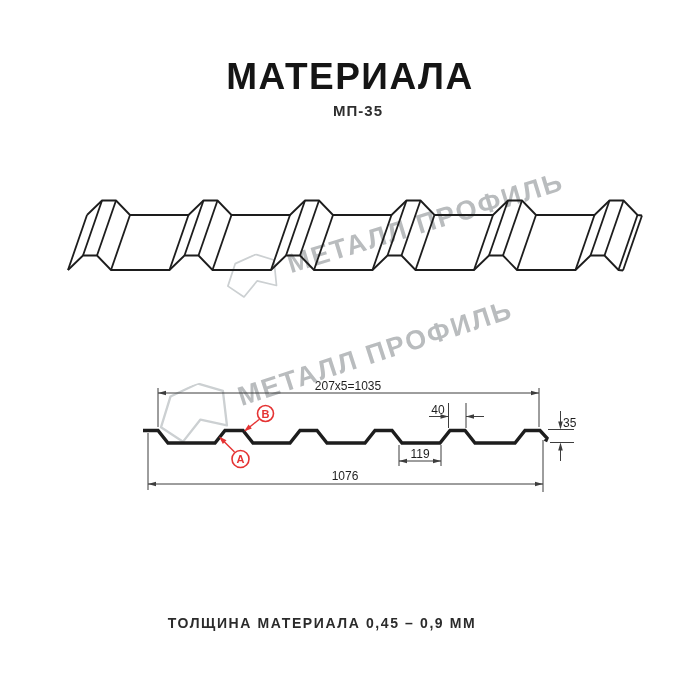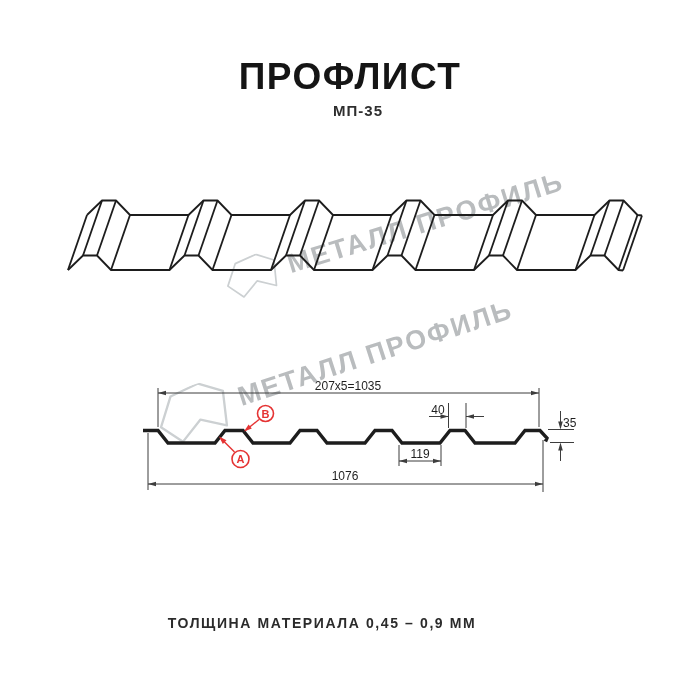--- a/index.html
+++ b/index.html
@@ -38,21 +38,21 @@
     <span class="wm-text">МЕТАЛЛ ПРОФИЛЬ</span>
   </div>
 
   <div class="wm wm2">
     <svg width="76" height="53" viewBox="0 0 78 54">
       <path d="M3,31 L22,4 L53,0 L75,15 L68,50 L44,36 L20,52 Z" fill="none" stroke="#ccd0d2" stroke-width="2.4" stroke-linejoin="round"></path>
     </svg>
     <span class="wm-text">МЕТАЛЛ ПРОФИЛЬ</span>
   </div>
 
-  <div class="title">ПРОФЛИСТ</div>
+  <div class="title">МАТЕРИАЛА</div>
   <div class="subtitle">МП-35</div>
 
   <svg id="iso" class="iso-svg" width="600" height="135" viewBox="60 185 600 135">
       <g>
         <polyline points="68,270 83,255.5 97,255.5 111,270 169.5,270 184.5,255.5 198.5,255.5 212.5,270 271,270 286,255.5 300,255.5 314,270 372.5,270 387.5,255.5 401.5,255.5 415.5,270 474,270 489,255.5 503,255.5 517,270 575.5,270 590.5,255.5 604.5,255.5 618.5,270 623,270.5" fill="none" stroke="#1d1d1d" stroke-width="1.8" stroke-linejoin="round"></polyline>
         <polyline points="87,215 102,200.5 116,200.5 130,215 188.5,215 203.5,200.5 217.5,200.5 231.5,215 290,215 305,200.5 319,200.5 333,215 391.5,215 406.5,200.5 420.5,200.5 434.5,215 493,215 508,200.5 522,200.5 536,215 594.5,215 609.5,200.5 623.5,200.5 637.5,215 642,215.5" fill="none" stroke="#1d1d1d" stroke-width="1.8" stroke-linejoin="round"></polyline>
         <line x1="68" y1="270" x2="87" y2="215" stroke="#1d1d1d" stroke-width="1.8"></line>
         <line x1="83" y1="255.5" x2="102" y2="200.5" stroke="#1d1d1d" stroke-width="1.8"></line>
         <line x1="97" y1="255.5" x2="116" y2="200.5" stroke="#1d1d1d" stroke-width="1.8"></line>
         <line x1="111" y1="270" x2="130" y2="215" stroke="#1d1d1d" stroke-width="1.8"></line>

